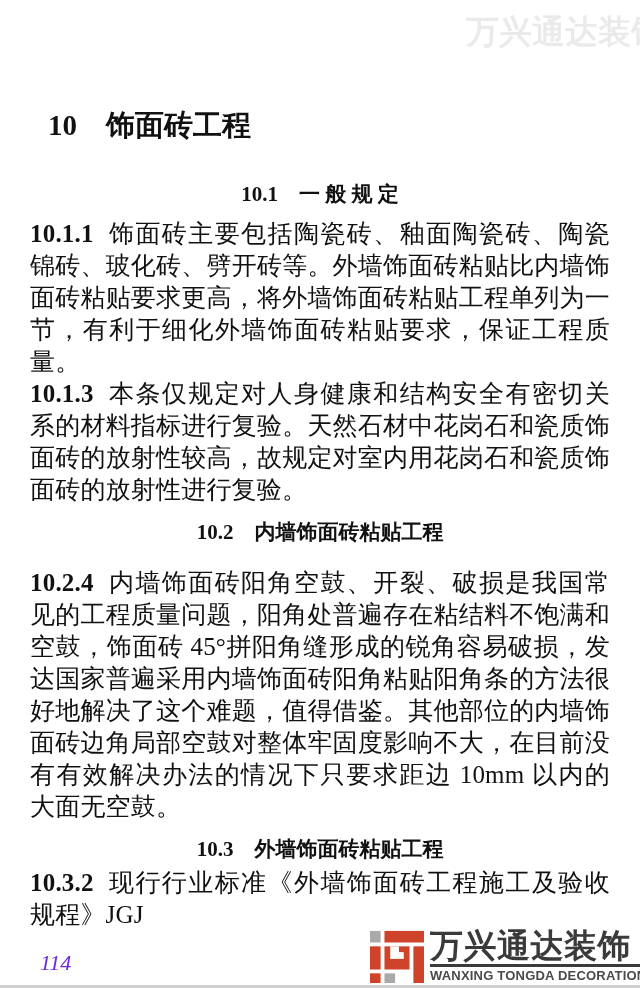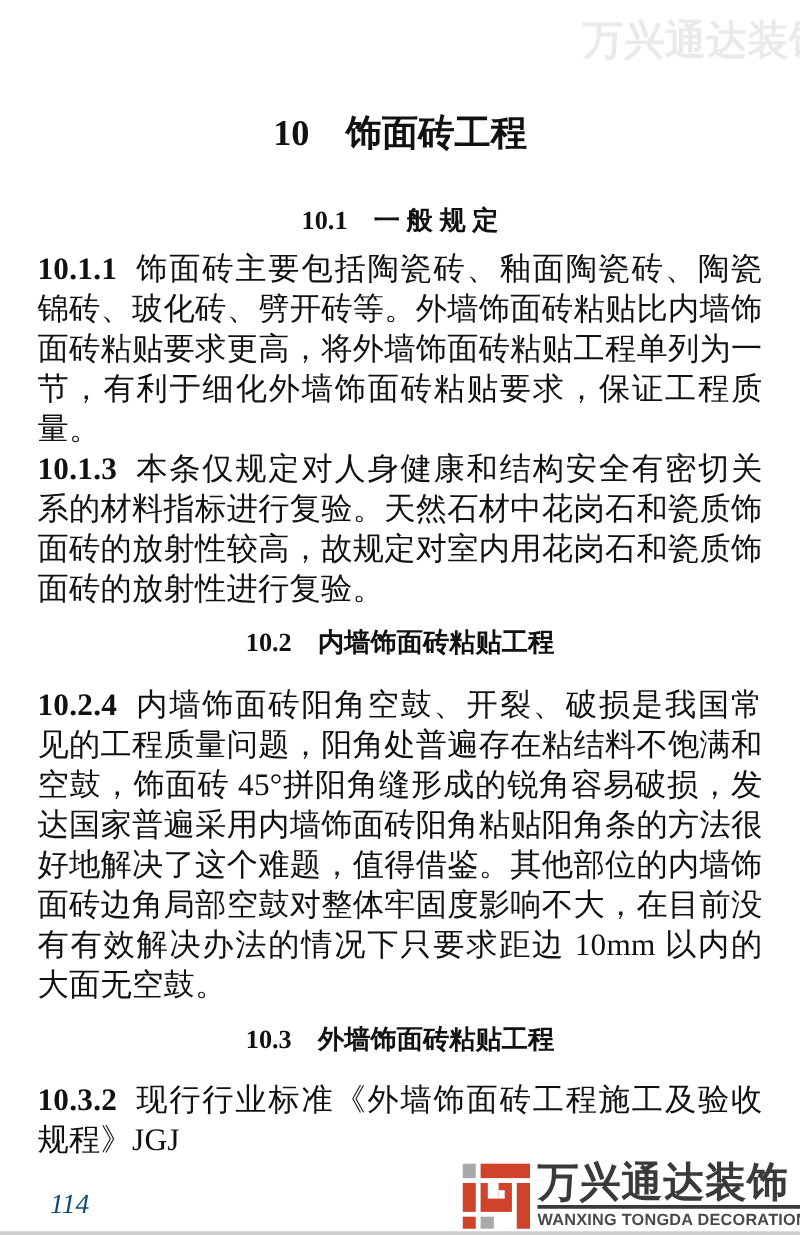--- a/index.html
+++ b/index.html
@@ -8,56 +8,56 @@
     width:640px;height:988px;
     margin:0 auto;
     background:#ffffff;
     box-sizing:border-box;
     padding:88px 30px 0 30px;
     overflow:hidden;
     font-family:"Liberation Serif","DejaVu Serif",serif;
     color:#111;
   }
   .chapter-title{
-    text-align:center;
+    text-align:left;
     font-size:29px;
     font-weight:bold;
     line-height:38px;
-    margin:0;
+    margin:18px;
   }
   .section-heading{
     text-align:center;
     font-size:21px;
     font-weight:bold;
     line-height:28px;
     margin:0;
   }
   .h-first{margin-top:36px;margin-bottom:10px;}
   .h-mid{margin-top:12px;margin-bottom:21px;}
-  .h-last{margin-top:12px;margin-bottom:20px;}
+  .h-last{margin-top:12px;margin-bottom:4px;}
   .para{
     margin:0;
     font-size:25px;
     line-height:32px;
     text-align:justify;
     letter-spacing:0.2px;
   }
   .para .num{
     font-weight:bold;
     font-family:"Liberation Serif","DejaVu Serif",serif;
     margin-right:14px;
     white-space:nowrap;
   }
   .page-number{
     position:absolute;
     left:40px;top:950px;
     font-size:22px;
     font-style:italic;
     font-family:"Liberation Serif","DejaVu Serif",serif;
-    color:#0c4a6e;
+    color:#6d28d9;
   }
   
   .watermark{
     position:absolute;
     right:0;top:924px;
     width:272px;height:64px;
     background:rgba(255,255,255,0.82);
     display:flex;
     align-items:flex-start;
   }

